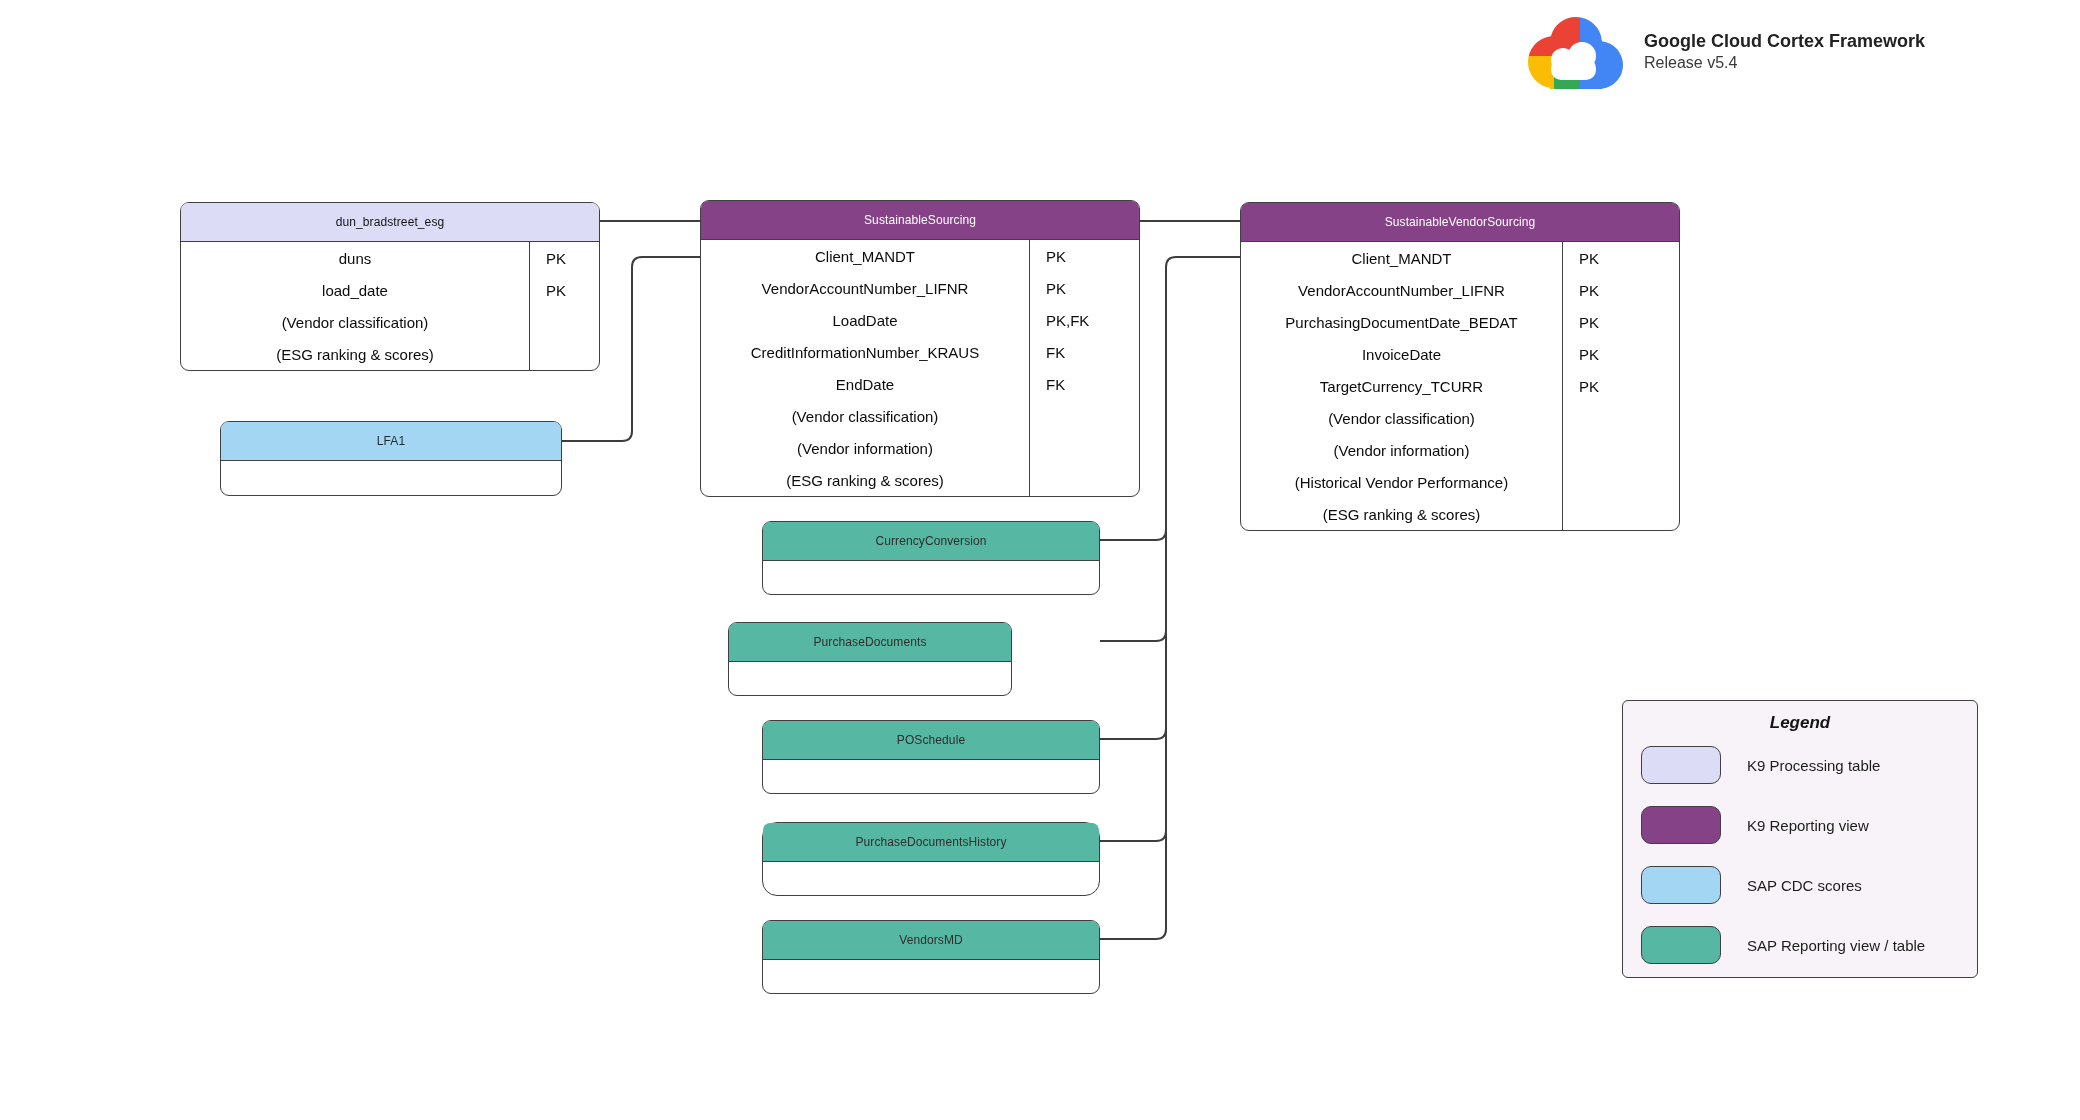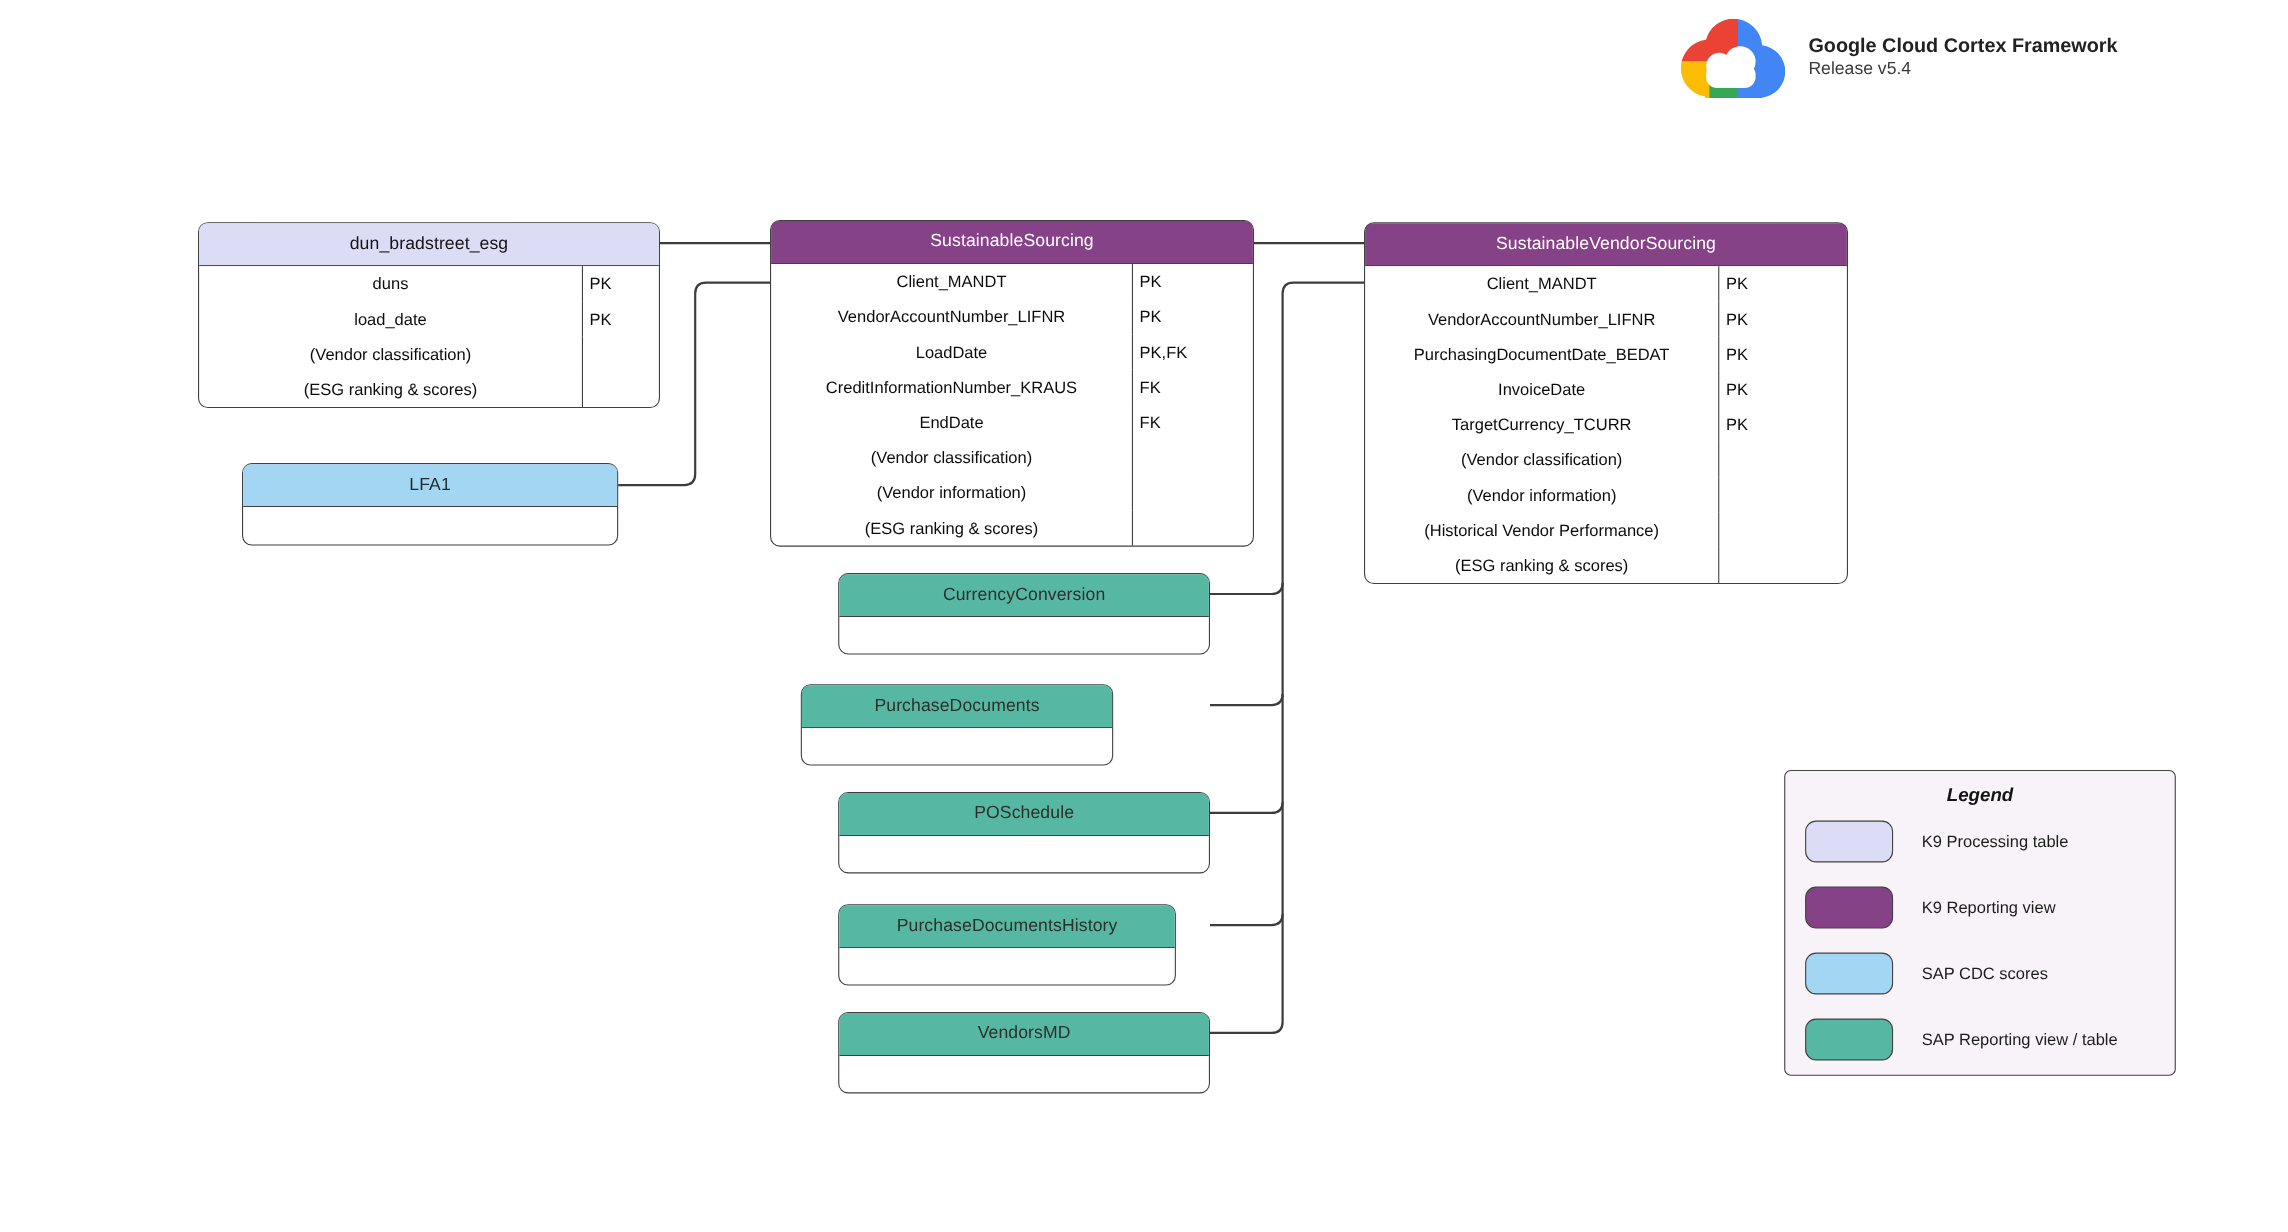--- a/index.html
+++ b/index.html
@@ -10,35 +10,35 @@
   
   #wires{position:absolute;left:0;top:0;pointer-events:none;}
   #wires path{stroke:#3d3d3d;stroke-width:2;fill:none;}
   
   .tbl{
     position:absolute;background:#ffffff;border:1.5px solid #404040;
     border-radius:9px;box-sizing:border-box;
   }
   .hd{
     height:38px;display:flex;align-items:center;justify-content:center;
-    font-size:16px;border-bottom:1.5px solid #404040;
+    font-size:12px;border-bottom:1.5px solid #404040;
     border-radius:7px 7px 0 0;color:#111;letter-spacing:.1px;
   }
   .c-k9p .hd{background:#dcdcf7;color:#141414;}
   .c-k9r .hd{background:#864287;color:#ffffff;}
   .c-cdc .hd{background:#a3d6f2;color:#1f2b33;}
   .c-sap .hd{background:#56b8a2;color:#2e2e2e;}
   .row{
     display:grid;grid-template-columns:1fr var(--kw,70px);
     height:32px;font-size:15px;color:#0b0b0b;
   }
   .row .nm{display:flex;align-items:center;justify-content:center;text-align:center;}
   .row .ky{
     display:flex;align-items:center;border-left:1.5px solid #404040;
-    padding-left:6px;font-size:15px;color:#0b0b0b;
+    padding-left:16px;font-size:15px;color:#0b0b0b;
   }
   .emptybody{height:33px;}
   
   .brand{position:absolute;left:1524px;top:10px;display:flex;align-items:center;}
   .brand-text{margin-left:20px;}
   .brand-title{font-size:18px;font-weight:bold;color:#222222;line-height:1.25;}
   .brand-sub{font-size:16px;color:#3a3a3a;line-height:1.35;}
   
   .legend{
     position:absolute;left:1622px;top:700px;width:356px;height:278px;
@@ -213,21 +213,21 @@
   <div class="tbl c-sap" style="left:728px;top:622px;width:284px;">
     <div class="hd">PurchaseDocuments</div>
     <div class="emptybody"></div>
   </div>
 
   <div class="tbl c-sap" style="left:762px;top:720px;width:338px;">
     <div class="hd">POSchedule</div>
     <div class="emptybody"></div>
   </div>
 
-  <div class="tbl c-sap" style="left:762px;top:822px;width:307px;">
+  <div class="tbl c-sap" style="left:762px;top:822px;width:338px;border-radius:15px;">
     <div class="hd">PurchaseDocumentsHistory</div>
     <div class="emptybody"></div>
   </div>
 
   <div class="tbl c-sap" style="left:762px;top:920px;width:338px;">
     <div class="hd">VendorsMD</div>
     <div class="emptybody"></div>
   </div>
 
   <div class="legend">

